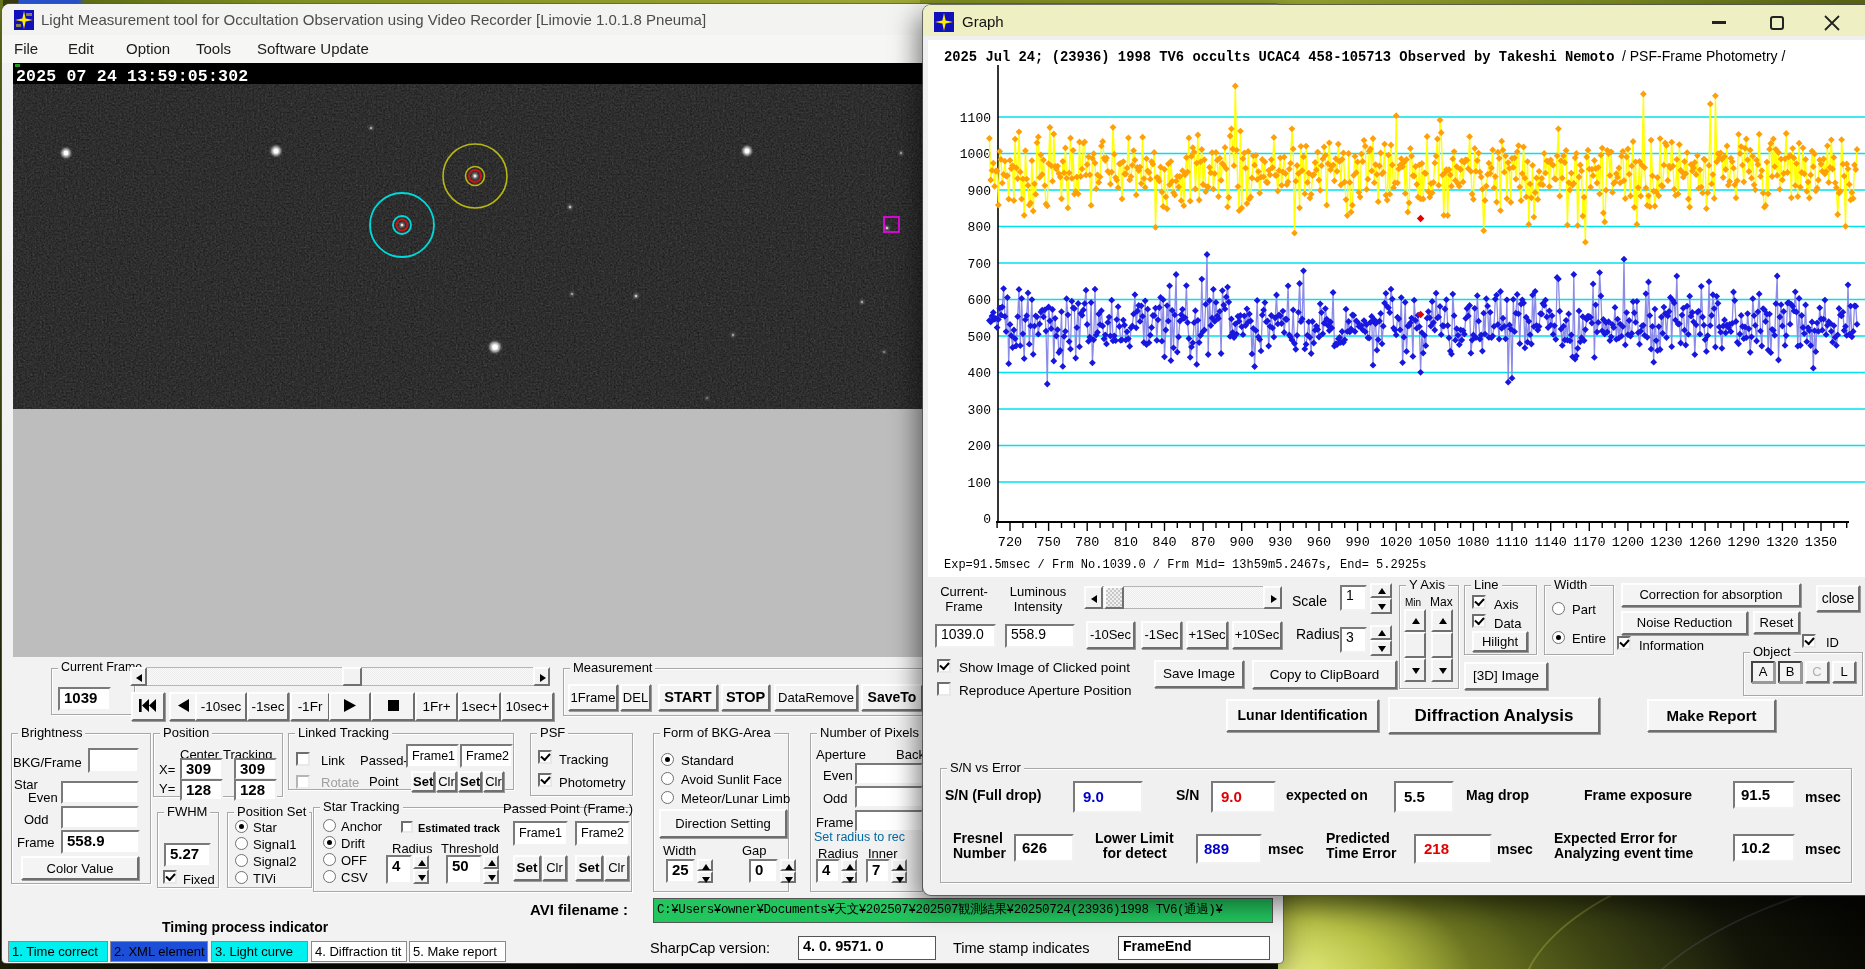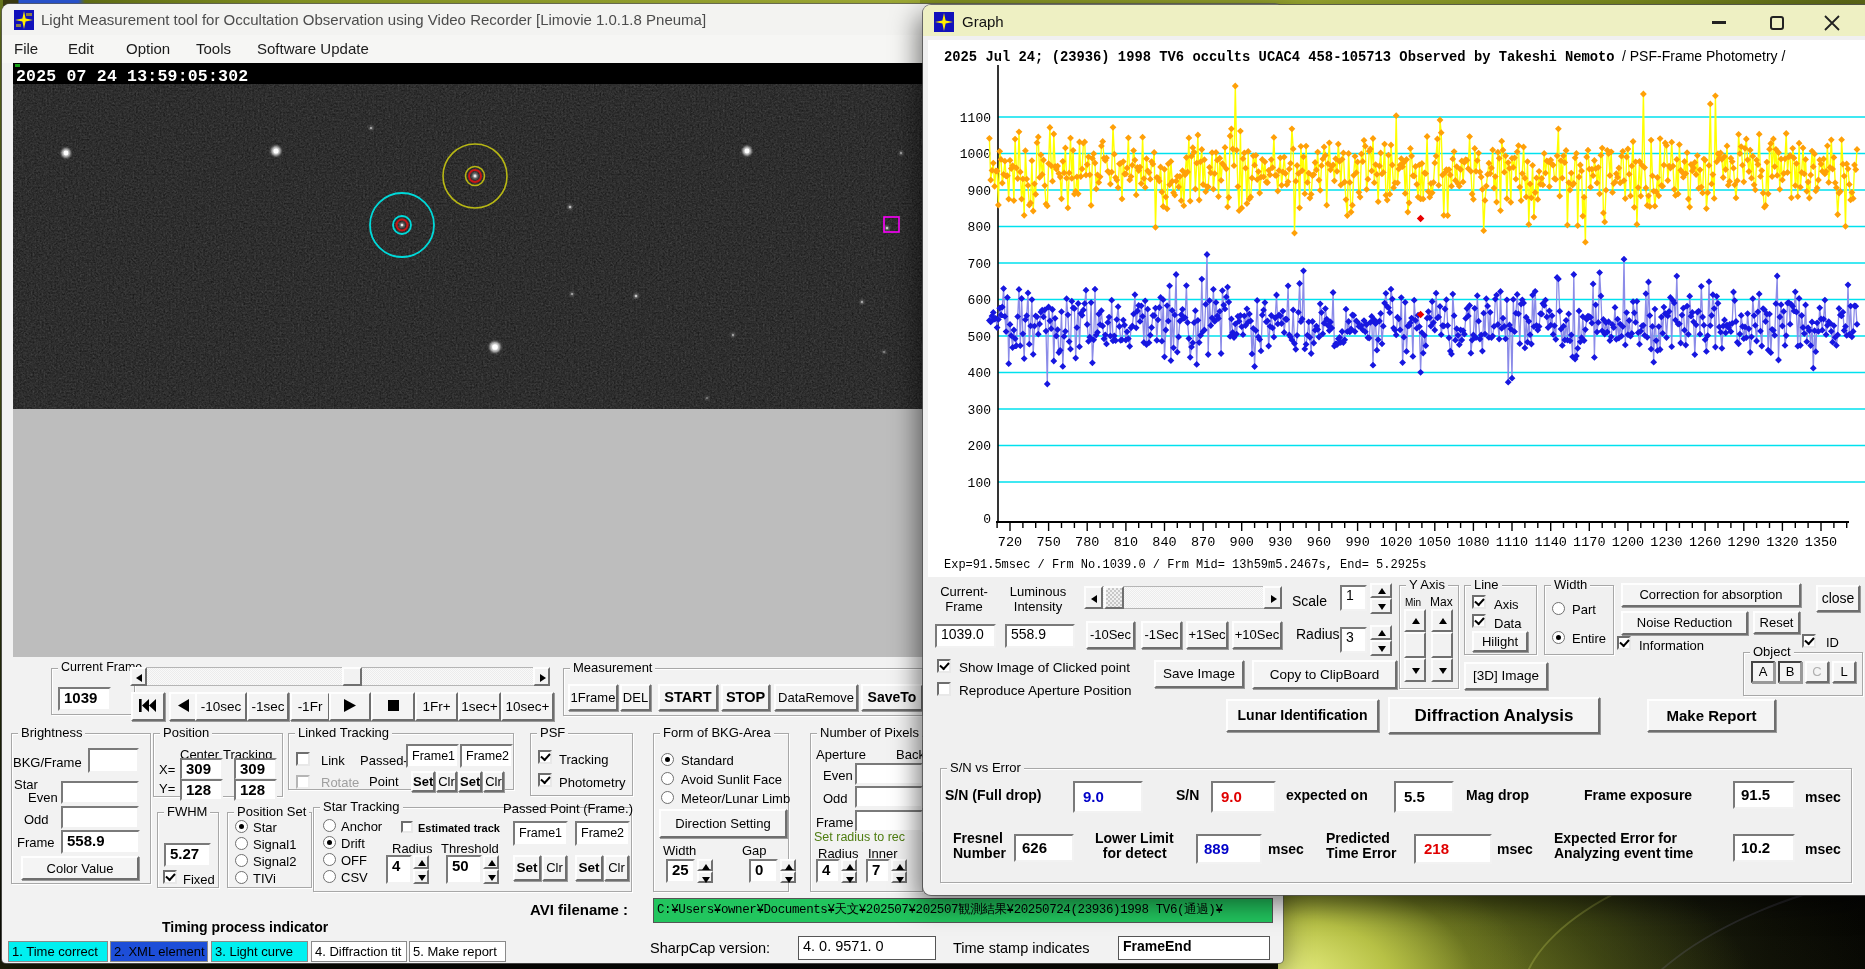--- a/index.html
+++ b/index.html
@@ -267,21 +267,21 @@
         <i>Number of Pixels /</i>
       </div>
 <div class="lb" style="left:816px;top:747px">Aperture</div>
 <div class="lb" style="left:896px;top:747px">Back</div>
 <div class="lb" style="left:823px;top:768px">Even</div>
 <div class="tf" style="left:855px;top:763px;width:68px;height:22px"></div>
 <div class="lb" style="left:823px;top:791px">Odd</div>
 <div class="tf" style="left:855px;top:786px;width:68px;height:22px"></div>
 <div class="lb" style="left:816px;top:815px">Frame</div>
 <div class="tf" style="left:855px;top:810px;width:68px;height:22px"></div>
-<div class="lb" style="left:814px;top:830px;color:#4d7c0f;font-size:12.5px">Set radius to rec</div>
+<div class="lb" style="left:814px;top:830px;color:#0369a1;font-size:12.5px">Set radius to rec</div>
 <div class="lb" style="left:818px;top:846px">Radius</div>
 <div class="lb" style="left:868px;top:846px">Inner</div>
 <div class="tf" style="left:816px;top:859px;width:24px;height:24px">4</div>
 <div class="sbtn" style="left:841px;top:859px;width:16px;height:12px">
         <span class="tri-u" style="left:3px;top:3px"></span>
       </div>
 <div class="sbtn" style="left:841px;top:871px;width:16px;height:12px">
         <span class="tri-d" style="left:3px;top:4px"></span>
       </div>
 <div class="tf" style="left:866px;top:859px;width:24px;height:24px">7</div>
@@ -346,21 +346,21 @@
 <div class="btn " style="left:604px;top:855px;width:25px;height:26px ;line-height:22px">Clr</div>
 <div class="lb" style="left:162px;top:920px;font-weight:bold;font-size:14px">Timing process indicator</div>
 <div class="lb" style="left:8px;top:941px;width:100px;height:21px;background:#00f0f0;border:1px solid #8a8a8a;font-size:13px;padding:2px 0 0 3px">1. Time correct</div>
 <div class="lb" style="left:110px;top:941px;width:98px;height:21px;background:#1d4ed8;border:1px solid #8a8a8a;font-size:13px;padding:2px 0 0 3px">2. XML element</div>
 <div class="lb" style="left:211px;top:941px;width:97px;height:21px;background:#00f0f0;border:1px solid #8a8a8a;font-size:13px;padding:2px 0 0 3px">3. Light curve</div>
 <div class="lb" style="left:311px;top:941px;width:96px;height:21px;background:#fff;border:1px solid #8a8a8a;font-size:13px;padding:2px 0 0 3px">4. Diffraction tit</div>
 <div class="lb" style="left:409px;top:941px;width:97px;height:21px;background:#fff;border:1px solid #8a8a8a;font-size:13px;padding:2px 0 0 3px">5. Make report</div>
 <div class="lb" style="left:530px;top:902px;font-weight:bold;font-size:15px">AVI filename :</div>
 <div class="lb" style="left:653px;top:898px;width:620px;height:25px;background:#22c55e;border:1.5px solid #555;font-family:'Liberation Mono';font-size:12.5px;padding:4px 0 0 3px;letter-spacing:-0.4px">C:¥Users¥owner¥Documents¥天文¥202507¥202507観測結果¥20250724(23936)1998 TV6(通過)¥</div>
 <div class="lb" style="left:650px;top:941px;font-size:14.5px">SharpCap version:</div>
-<div class="lb" style="left:798px;top:936px;width:138px;height:24px;background:#fff;border:1.5px solid #555;font-size:14.5px;font-weight:normal;padding:2px 0 0 4px">4. 0. 9571. 0</div>
+<div class="lb" style="left:798px;top:936px;width:138px;height:24px;background:#fff;border:1.5px solid #555;font-size:14.5px;font-weight:bold;padding:2px 0 0 4px">4. 0. 9571. 0</div>
 <div class="lb" style="left:953px;top:941px;font-size:14.5px">Time stamp indicates</div>
 <div class="lb" style="left:1118px;top:936px;width:152px;height:24px;background:#fff;border:1.5px solid #555;font-size:14px;font-weight:bold;padding:2px 0 0 4px">FrameEnd</div>
     </div>
 </div>
 
 <div id="graph">
 <div class="tbar"></div>
 <svg class="ticon" style="left:11px;top:7px" viewBox="0 0 20 20">
       <rect width="20" height="20" fill="#1111bb"></rect>
       <path d="M10 1 L11.6 8.4 L19 10 L11.6 11.6 L10 19 L8.4 11.6 L1 10 L8.4 8.4 Z" fill="#ffee00"></path>

